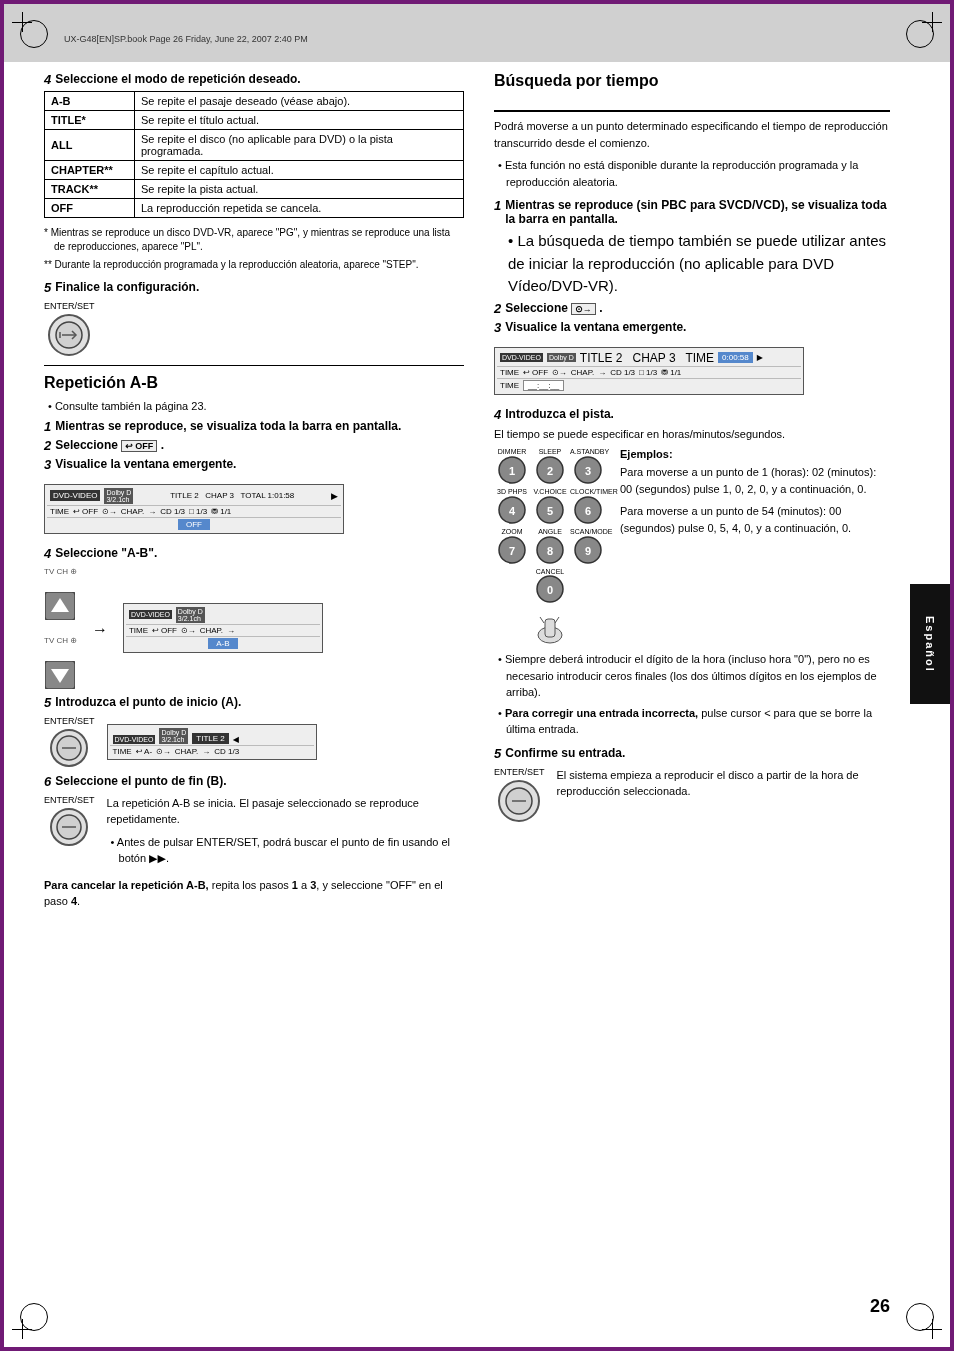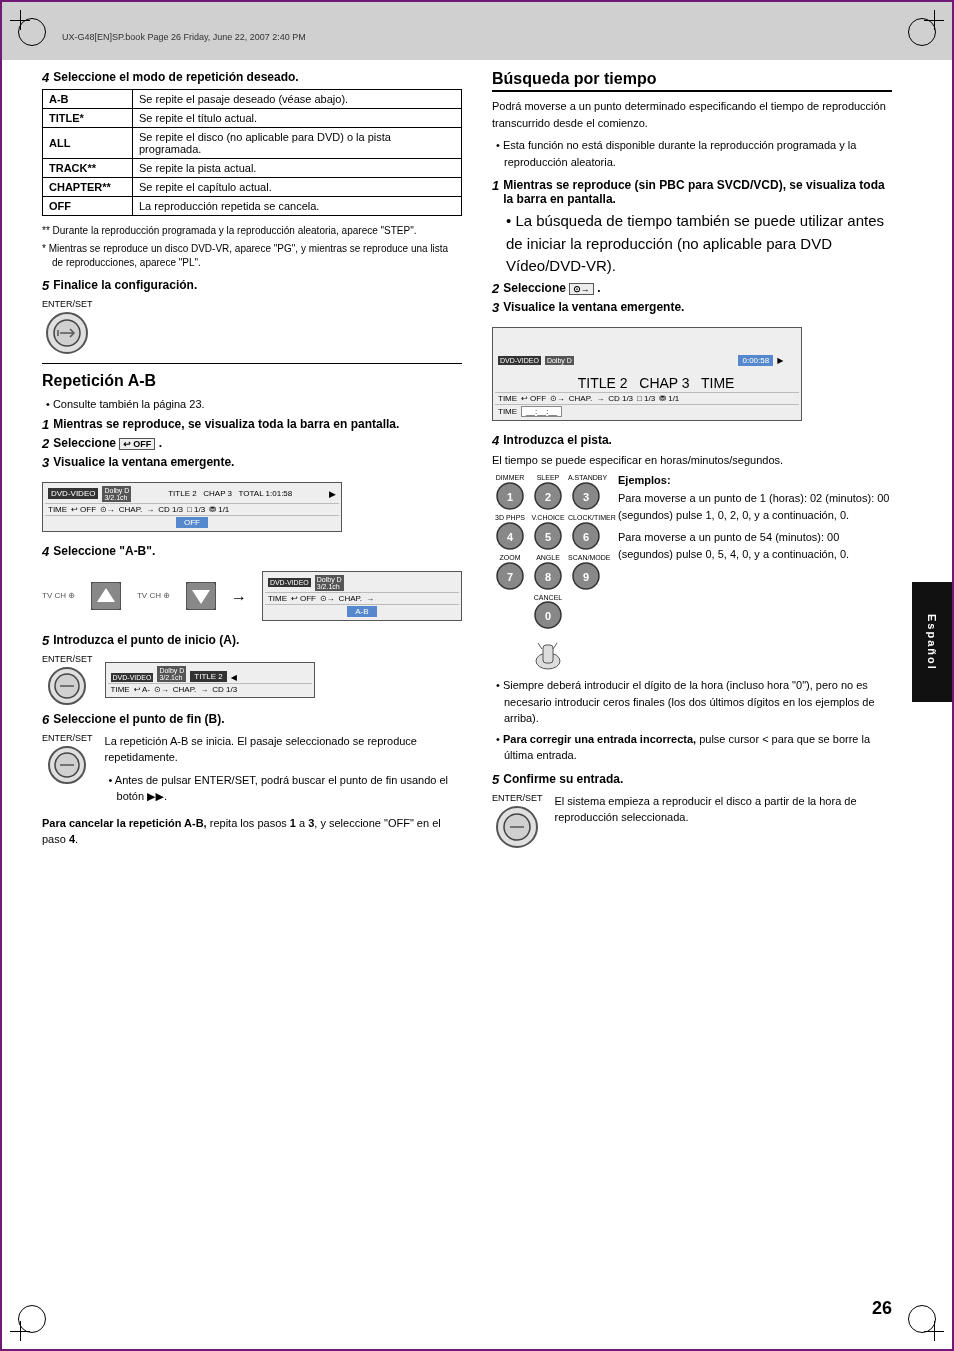--- a/index.html
+++ b/index.html
@@ -11,21 +11,21 @@
       font-size: 11px;
       color: #000;
       position: relative;
     }
 
     
     .page-outer {
       width: 954px;
       min-height: 1351px;
       position: relative;
-      border: 2px solid #701a75;
+      border: 4px solid #701a75;
     }
 
     
     .crosshair {
       position: absolute;
       width: 20px;
       height: 20px;
     }
     .crosshair::before, .crosshair::after {
       content: '';
@@ -295,36 +295,36 @@
               </tr>
               <tr>
                 <td>TITLE*</td>
                 <td>Se repite el título actual.</td>
               </tr>
               <tr>
                 <td>ALL</td>
                 <td>Se repite el disco (no aplicable para DVD) o la pista programada.</td>
               </tr>
               <tr>
+                <td>CHAPTER**</td>
+                <td>Se repite el capítulo actual.</td>
+              </tr>
+              <tr>
                 <td>TRACK**</td>
                 <td>Se repite la pista actual.</td>
-              </tr>
-              <tr>
-                <td>CHAPTER**</td>
-                <td>Se repite el capítulo actual.</td>
               </tr>
               <tr>
                 <td>OFF</td>
                 <td>La reproducción repetida se cancela.</td>
               </tr>
             </tbody>
         </table>
 
+        <div class="footnote">* Mientras se reproduce un disco DVD-VR, aparece "PG", y mientras se reproduce una lista de reproducciones, aparece "PL".</div>
         <div class="footnote">** Durante la reproducción programada y la reproducción aleatoria, aparece "STEP".</div>
-        <div class="footnote">* Mientras se reproduce un disco DVD-VR, aparece "PG", y mientras se reproduce una lista de reproducciones, aparece "PL".</div>
 
         <div class="step-heading" style="margin-top:8px;">
           <span class="step-num">5</span>
           <span>Finalice la configuración.</span>
         </div>
         <div class="enter-row">
           <div style="display:flex;flex-direction:column;align-items:center;">
             <div style="font-size:9px;margin-bottom:2px;">ENTER/SET</div>
 
             <svg width="44" height="44">
@@ -380,21 +380,21 @@
             </div>
           </div>
         </div>
 
         <div class="step-heading">
           <span class="step-num">4</span>
           <span>Seleccione "A-B".</span>
         </div>
 
         <div class="ab-diagram">
-          <div style="display:flex;flex-direction:row;align-items:center;gap:16px;">
+          <div style="display:flex;flex-direction:column;align-items:center;gap:16px;">
             <div style="font-size:8px;color:#555;">TV CH ⊕</div>
             <svg width="30" height="28">
               <rect x="0" y="0" width="30" height="28" rx="3" fill="#888" stroke="#444" stroke-width="1.5"></rect>
               <polygon points="15,6 24,20 6,20" fill="#fff"></polygon>
             </svg>
             <div style="font-size:8px;color:#555;">TV CH ⊕</div>
             <svg width="30" height="28">
               <rect x="0" y="0" width="30" height="28" rx="3" fill="#888" stroke="#444" stroke-width="1.5"></rect>
               <polygon points="15,22 24,8 6,8" fill="#fff"></polygon>
             </svg>
@@ -473,21 +473,21 @@
         </div>
 
         <div class="body-text">
           <span class="bold-text">Para cancelar la repetición A-B,</span> repita los pasos <span class="bold-text">1</span> a <span class="bold-text">3</span>, y seleccione "OFF" en el paso <span class="bold-text">4</span>.
         </div>
 
       </div>
 
       <div class="right-col">
 
-        <div class="big-section" style="font-size:16px;border-bottom:2px solid #000;padding-bottom:2px;margin-bottom:6px;">Búsqueda por tiempo</div>
+        <div class="big-section" style="font-size:16px;border-bottom:2px solid #000;padding-bottom:20px;margin-bottom:6px;">Búsqueda por tiempo</div>
 
         <div class="body-text">Podrá moverse a un punto determinado especificando el tiempo de reproducción transcurrido desde el comienzo.</div>
         <div class="bullet-text">• Esta función no está disponible durante la reproducción programada y la reproducción aleatoria.</div>
 
         <div class="step-heading" style="margin-top:8px;">
           <span class="step-num">1</span>
           <span>Mientras se reproduce (sin PBC para SVCD/VCD), se visualiza toda la barra en pantalla.</span>
         </div>
         <div class="indent-text">• La búsqueda de tiempo también se puede utilizar antes de iniciar la reproducción (no aplicable para DVD Vídeo/DVD-VR).</div>
 
@@ -499,21 +499,21 @@
         <div class="step-heading">
           <span class="step-num">3</span>
           <span>Visualice la ventana emergente.</span>
         </div>
 
         <div class="screen-wrap">
           <div class="screen-mockup" style="width:310px;">
             <div class="screen-row" style="font-size:8px;">
               <span style="background:#333;color:#fff;font-size:7px;padding:1px 2px;">DVD-VIDEO</span>
               <span style="font-size:7px;background:#555;color:#fff;padding:1px 2px;">Dolby D</span>
-              <span style="font-size:14px;margin-top:44px;">TITLE 2 &nbsp; CHAP 3 &nbsp; TIME</span>
+              <span style="font-size:12px;">TITLE 2 &nbsp; CHAP 3 &nbsp; TIME</span>
               <span style="background:#5588cc;color:#fff;font-size:8px;padding:1px 4px;">0:00:58</span>
               <span>▶</span>
             </div>
             <div class="screen-row" style="font-size:8px;">
               <span>TIME</span>
               <span>↩ OFF</span>
               <span>⊙→</span>
               <span>CHAP.</span>
               <span>→</span>
               <span>CD 1/3</span>

